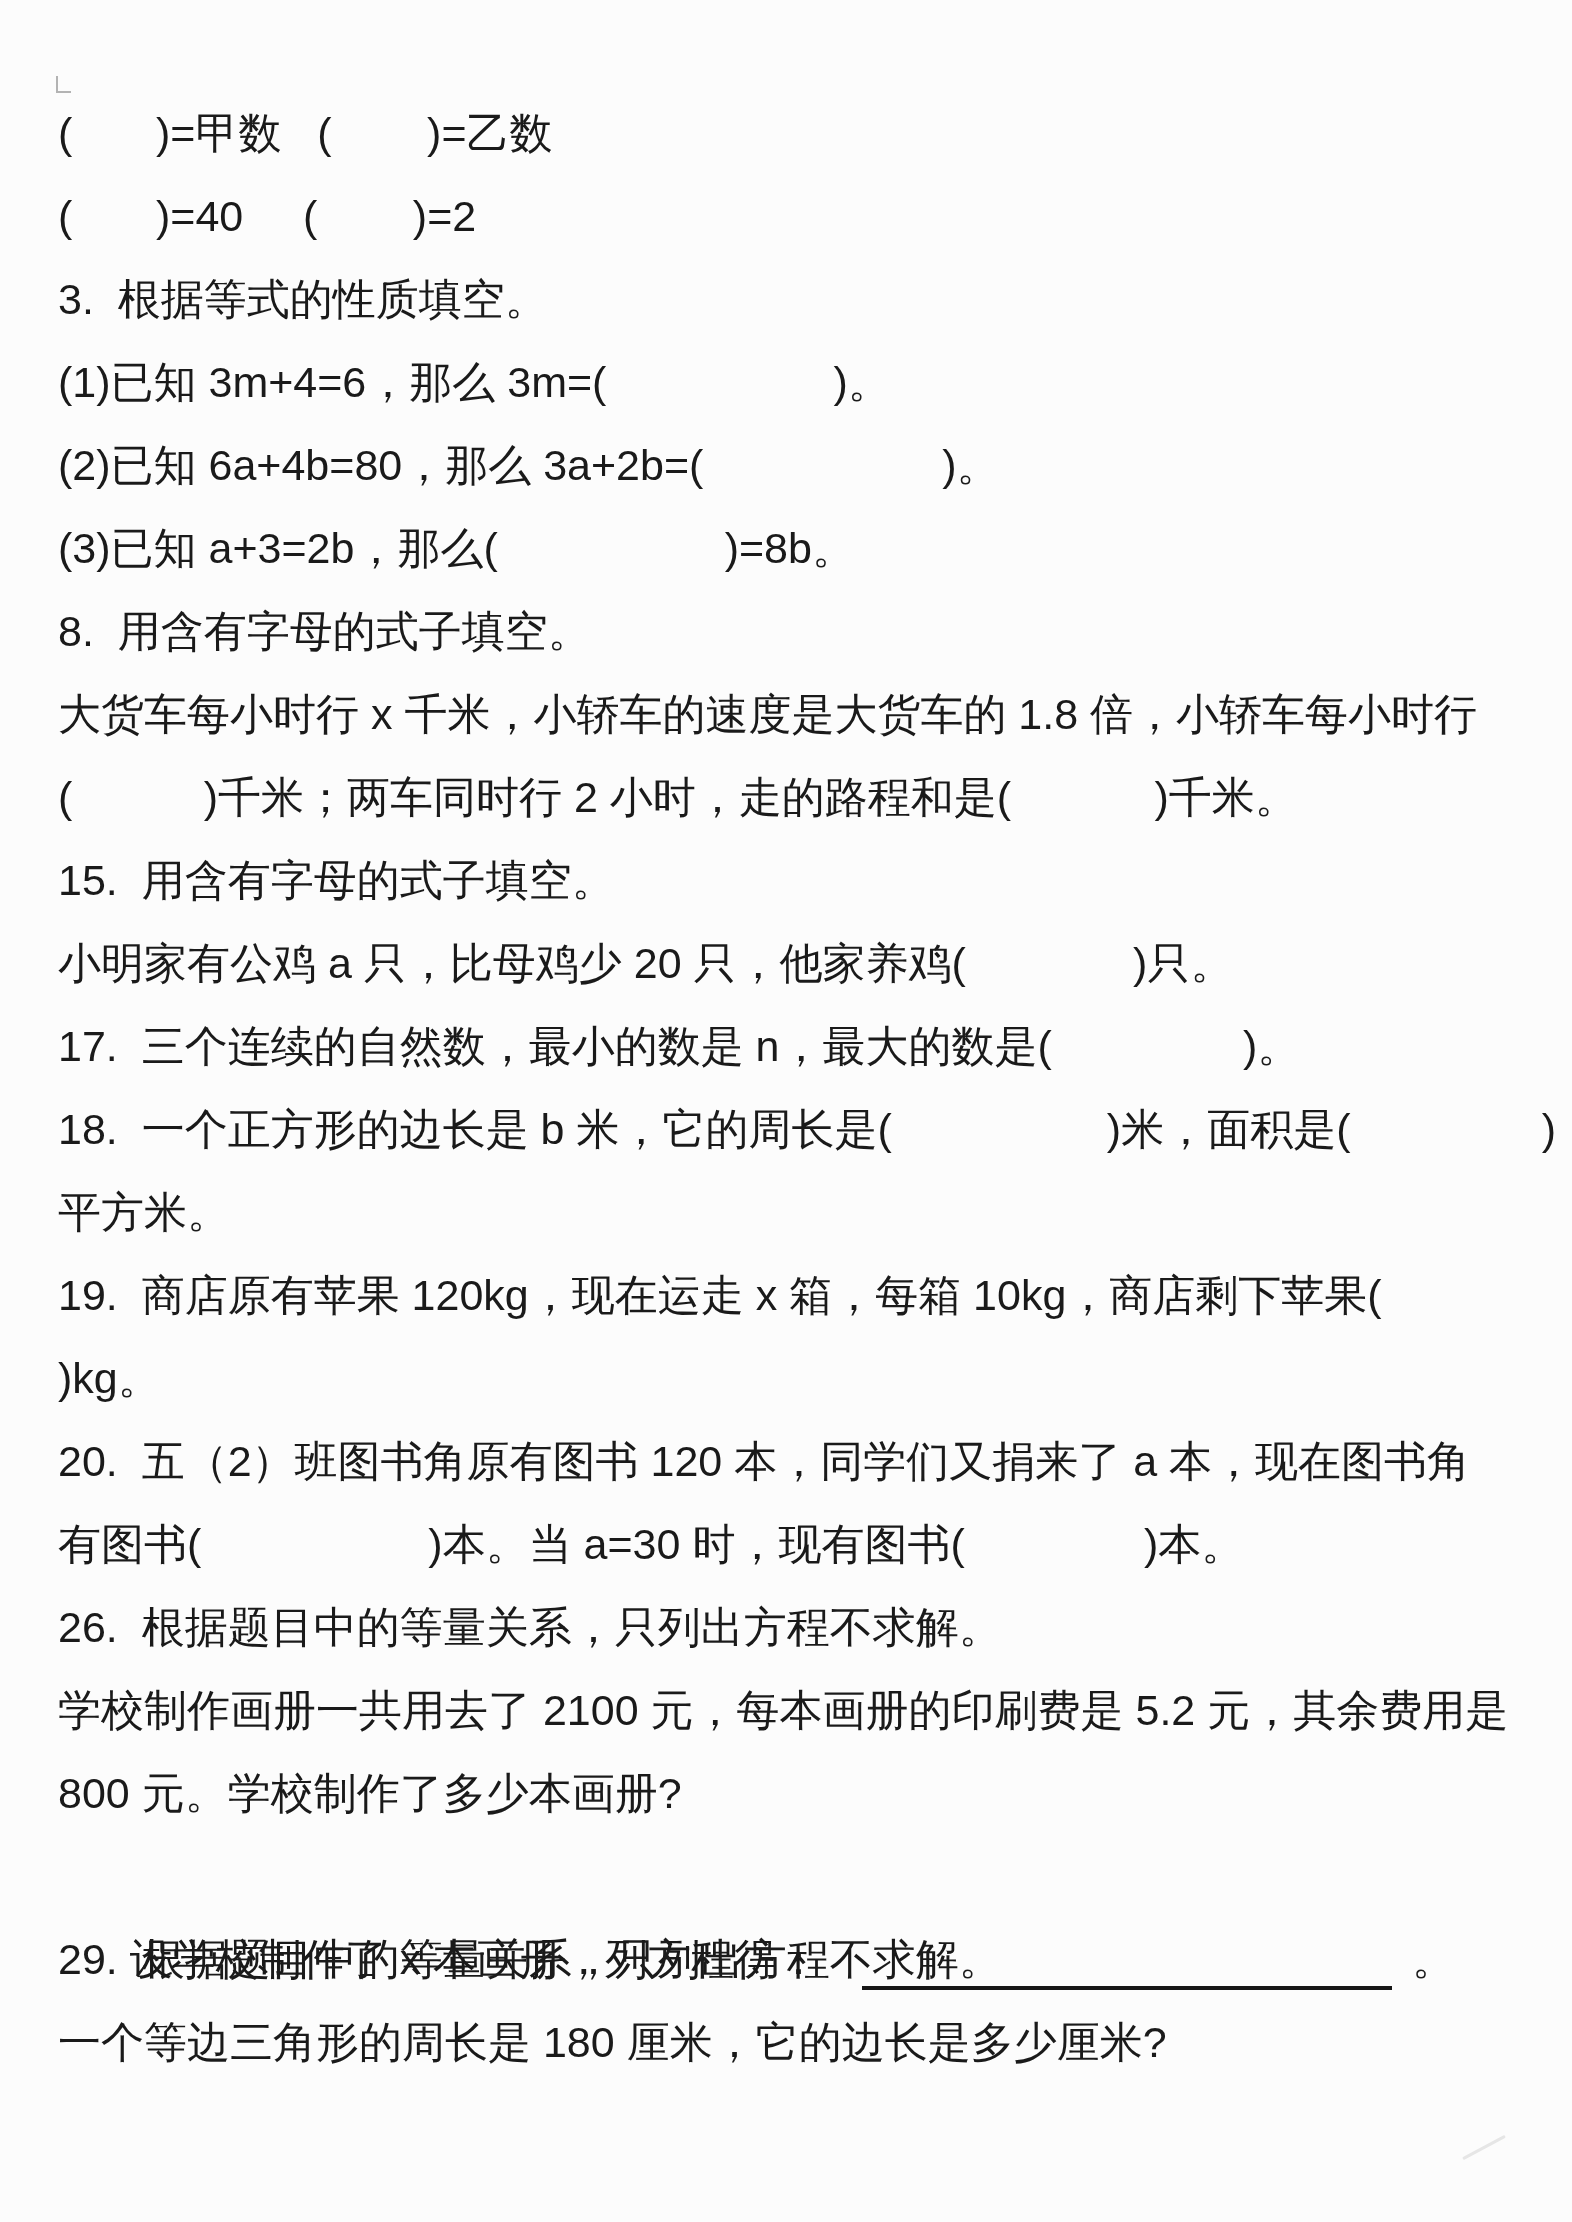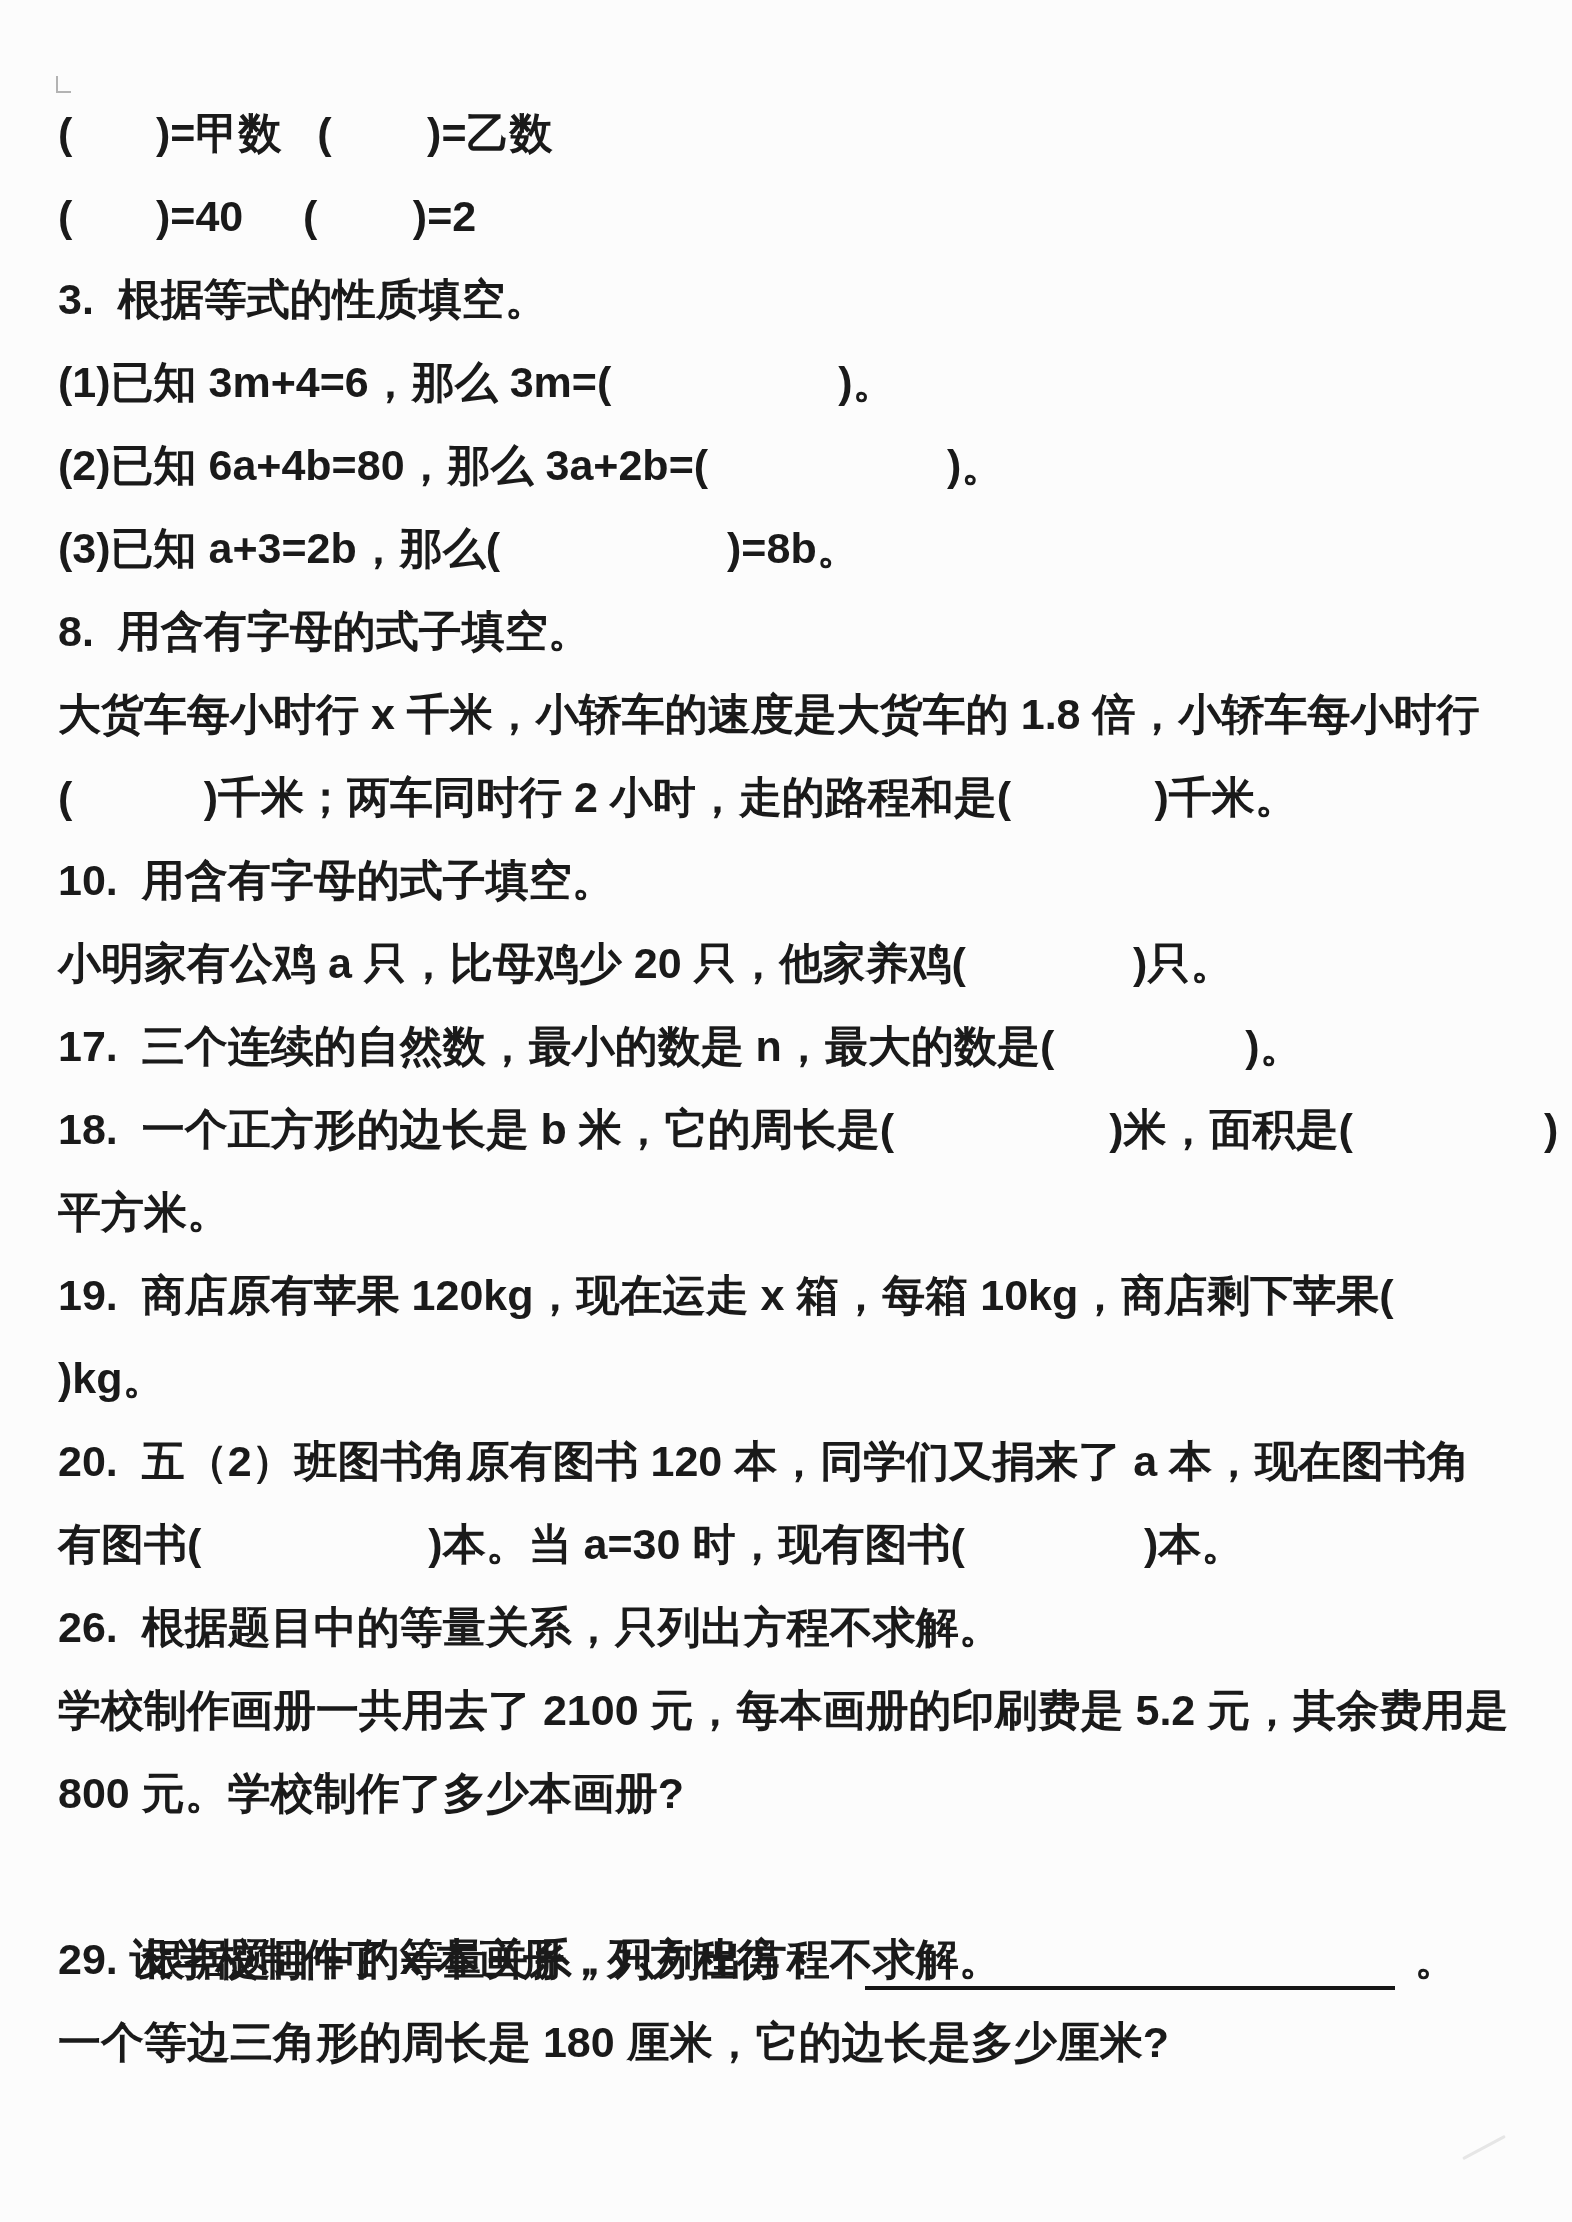--- a/index.html
+++ b/index.html
@@ -8,21 +8,21 @@
     width:1572px;height:2222px;
     background:#fcfcfc;
     overflow:hidden;
     font-family:"Liberation Sans","DejaVu Sans",sans-serif;
   }
   .doc{position:absolute;left:58px;top:92px;}
   .line{
     height:83px;line-height:83px;
     font-size:43px;color:#1a1a1a;
     white-space:pre;
-    font-weight:700;
+    font-weight:400;
   }
   .eq-blank{
     display:inline-block;
     width:530px;height:44px;
     border-bottom:4px solid #161616;
     vertical-align:-16px;
     margin-left:42px;
   }
   .eq-period{margin-left:20px;}
   .corner{
@@ -47,21 +47,21 @@
   <div class="doc">
     <div class="line">(       )=甲数   (        )=乙数</div>
     <div class="line">(       )=40     (        )=2</div>
     <div class="line">3.  根据等式的性质填空。</div>
     <div class="line">(1)已知 3m+4=6，那么 3m=(                   )。</div>
     <div class="line">(2)已知 6a+4b=80，那么 3a+2b=(                    )。</div>
     <div class="line">(3)已知 a+3=2b，那么(                   )=8b。</div>
     <div class="line">8.  用含有字母的式子填空。</div>
     <div class="line">大货车每小时行 x 千米，小轿车的速度是大货车的 1.8 倍，小轿车每小时行</div>
     <div class="line">(           )千米；两车同时行 2 小时，走的路程和是(            )千米。</div>
-    <div class="line">10.  用含有字母的式子填空。</div>
+    <div class="line">15.  用含有字母的式子填空。</div>
     <div class="line">小明家有公鸡 a 只，比母鸡少 20 只，他家养鸡(              )只。</div>
     <div class="line">17.  三个连续的自然数，最小的数是 n，最大的数是(                )。</div>
     <div class="line">18.  一个正方形的边长是 b 米，它的周长是(                  )米，面积是(                )</div>
     <div class="line">平方米。</div>
     <div class="line">19.  商店原有苹果 120kg，现在运走 x 箱，每箱 10kg，商店剩下苹果(</div>
     <div class="line">)kg。</div>
     <div class="line">20.  五（2）班图书角原有图书 120 本，同学们又捐来了 a 本，现在图书角</div>
     <div class="line">有图书(                   )本。当 a=30 时，现有图书(               )本。</div>
     <div class="line">26.  根据题目中的等量关系，只列出方程不求解。</div>
     <div class="line">学校制作画册一共用去了 2100 元，每本画册的印刷费是 5.2 元，其余费用是</div>

